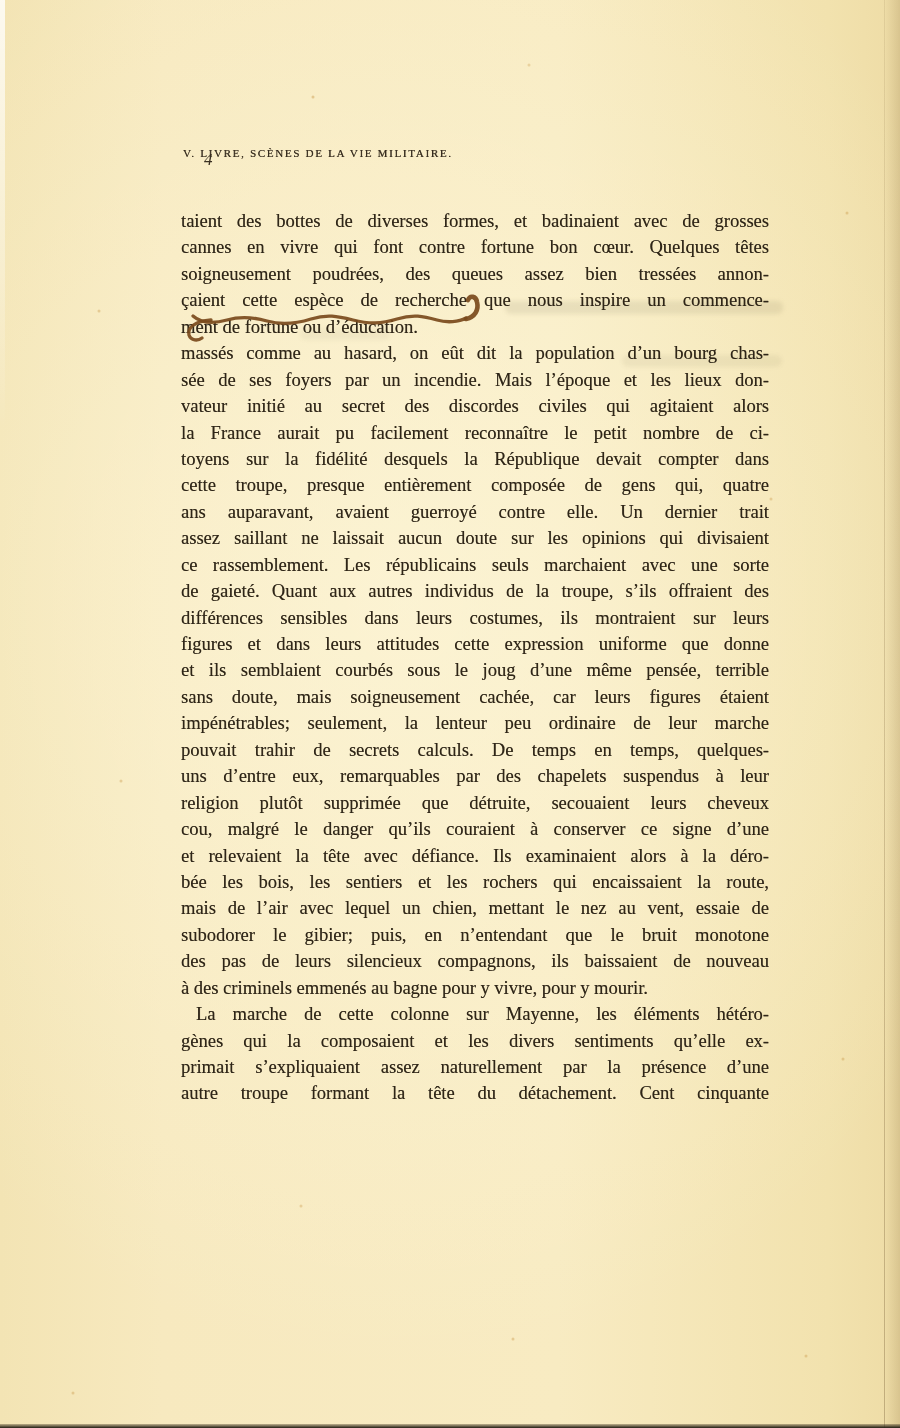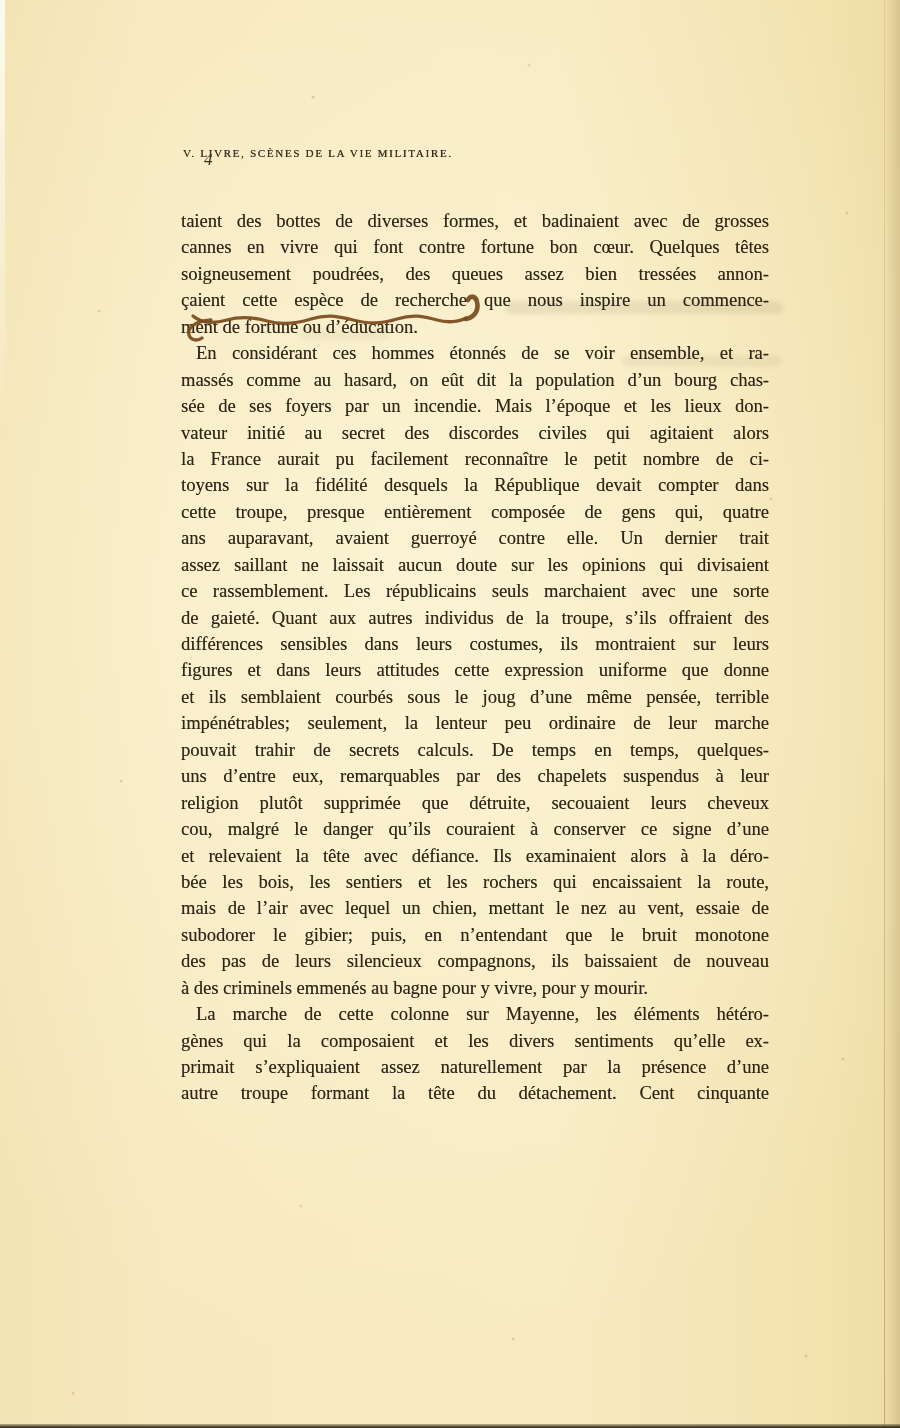--- a/index.html
+++ b/index.html
@@ -101,34 +101,34 @@
     <span class="pagenum">4</span>
     <div class="title">V. LIVRE, SCÈNES DE LA VIE MILITAIRE.</div>
   </div>
 
   <div class="text-block">
       <div class="line j">taient des bottes de diverses formes, et badinaient avec de grosses</div>
       <div class="line j">cannes en vivre qui font contre fortune bon cœur. Quelques têtes</div>
       <div class="line j">soigneusement poudrées, des queues assez bien tressées annon-</div>
       <div class="line j">çaient cette espèce de recherche que nous inspire un commence-</div>
       <div class="line">ment de fortune ou d’éducation.</div>
-      <div class="line j ind">En considérant ces hommes étonnés de se voir ensemble, et ra-</div>
       <div class="line j">massés comme au hasard, on eût dit la population d’un bourg chas-</div>
       <div class="line j">sée de ses foyers par un incendie. Mais l’époque et les lieux don-</div>
       <div class="line j">vateur initié au secret des discordes civiles qui agitaient alors</div>
       <div class="line j">la France aurait pu facilement reconnaître le petit nombre de ci-</div>
       <div class="line j">toyens sur la fidélité desquels la République devait compter dans</div>
       <div class="line j">cette troupe, presque entièrement composée de gens qui, quatre</div>
       <div class="line j">ans auparavant, avaient guerroyé contre elle. Un dernier trait</div>
       <div class="line j">assez saillant ne laissait aucun doute sur les opinions qui divisaient</div>
       <div class="line j">ce rassemblement. Les républicains seuls marchaient avec une sorte</div>
       <div class="line j">de gaieté. Quant aux autres individus de la troupe, s’ils offraient des</div>
       <div class="line j">différences sensibles dans leurs costumes, ils montraient sur leurs</div>
       <div class="line j">figures et dans leurs attitudes cette expression uniforme que donne</div>
       <div class="line j">et ils semblaient courbés sous le joug d’une même pensée, terrible</div>
+      <div class="line j">sans doute, mais soigneusement cachée, car leurs figures étaient</div>
       <div class="line j">impénétrables; seulement, la lenteur peu ordinaire de leur marche</div>
       <div class="line j">pouvait trahir de secrets calculs. De temps en temps, quelques-</div>
       <div class="line j">uns d’entre eux, remarquables par des chapelets suspendus à leur</div>
       <div class="line j">religion plutôt supprimée que détruite, secouaient leurs cheveux</div>
       <div class="line j">cou, malgré le danger qu’ils couraient à conserver ce signe d’une</div>
       <div class="line j">et relevaient la tête avec défiance. Ils examinaient alors à la déro-</div>
       <div class="line j">bée les bois, les sentiers et les rochers qui encaissaient la route,</div>
       <div class="line j">mais de l’air avec lequel un chien, mettant le nez au vent, essaie de</div>
       <div class="line j">subodorer le gibier; puis, en n’entendant que le bruit monotone</div>
       <div class="line j">des pas de leurs silencieux compagnons, ils baissaient de nouveau</div>

